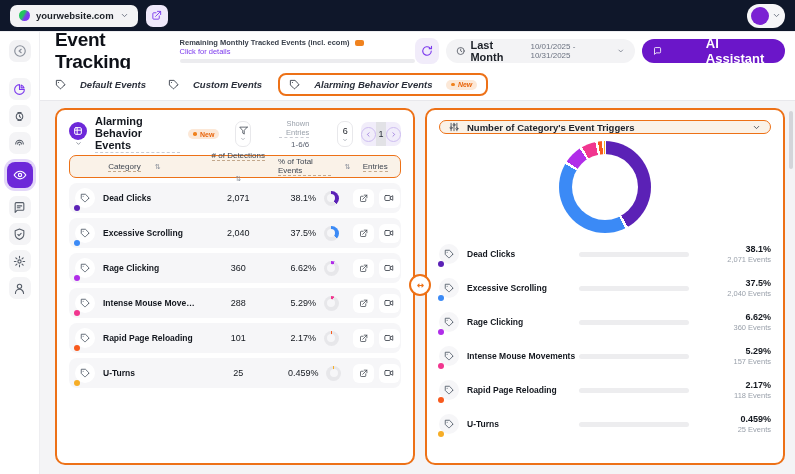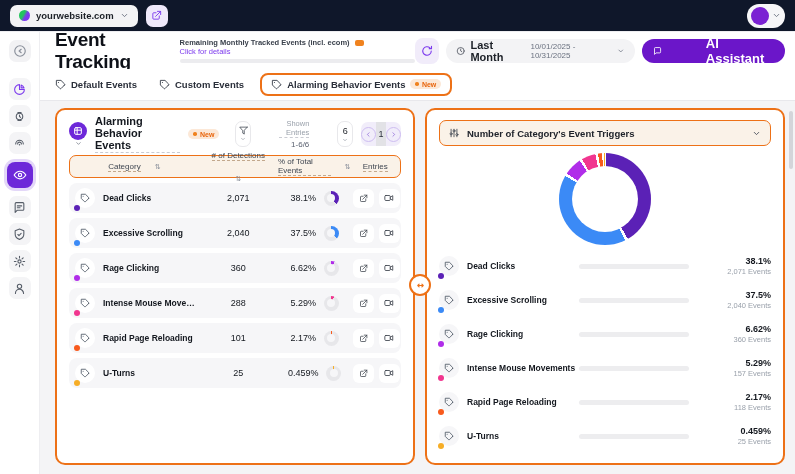--- a/index.html
+++ b/index.html
@@ -51,22 +51,22 @@
     background:#F3F3F5; border-radius:12px; cursor:pointer; color:#4A505B; }
   .date-preset { font-size:11px; font-weight:bold; color:#1C2027; }
   .date-range { font-size:8px; color:#6B7280; }
   .ai-btn { height:24px; display:flex; align-items:center; gap:5px; padding:0 11px;
     background:#6B16C9; border-radius:12px; color:#fff; cursor:pointer; }
   .ai-btn span { font-size:13px; font-weight:bold;margin-left:39px; }
 
   
   .tabs { height:32px; display:flex; align-items:center; padding:0 15px; gap:22px;
     background:#fff; border-bottom:1px solid #E8E8EC; }
-  .tab { display:flex; align-items:flex-start; gap:5px; font-size:9.5px; font-weight:bold;
-    color:#2A2F3A; cursor:pointer; }
+  .tab { display:flex; align-items:center; gap:14px; font-size:9.5px; font-weight:bold;
+    color:#2A2F3A; cursor:pointer;font-style:italic; }
   .tab .ic { color:#3A414C; }
   .tab-active { border:2px solid #ED7117; border-radius:8px; padding:4px 9px; margin:0 -6px; }
   .new-badge { display:flex; align-items:center; gap:3px; background:#FCE8D7; border-radius:6px;
     padding:1.5px 5px; font-size:7px; font-weight:bold; color:#E8650D; }
   .new-badge i { width:3.5px; height:3.5px; border-radius:50%; background:#F0821E; }
 
   
   .content { position:relative; flex:1; background:#F4F4F6; }
   .card { position:absolute; top:7px; width:360px; height:357px; background:#fff;
     border:2px solid #ED7117; border-radius:10px; padding:10px 12px; }
@@ -111,21 +111,21 @@
   .det-cell { width:24%; text-align:center; font-size:9px; color:#14181F; }
   .pct-cell { width:22%; display:flex; align-items:center; justify-content:center; gap:8px; }
   .pct-txt { font-size:9px; color:#14181F; }
   .arc { position:relative; width:15px; height:15px; border-radius:50%; background:#E7E7EA; }
   .arc-hole { position:absolute; inset:3.5px; border-radius:50%; background:#F6F6F8; }
   .act-cell { width:15%; display:flex; align-items:center; justify-content:center; gap:5px; }
   .act-btn { width:21px; height:19px; background:#fff; border-radius:6px; color:#3A4049;
     display:flex; align-items:center; justify-content:center; cursor:pointer; }
 
   
-  .dd { height:26px; background:#FAF2E8; border:1.5px solid #ED7117; border-radius:7px;
+  .dd { height:14px; background:#FAF2E8; border:1.5px solid #ED7117; border-radius:7px;
     display:flex; align-items:center; gap:8px; padding:0 9px; cursor:pointer; }
   .dd-label { font-size:9.5px; font-weight:bold; color:#20242C; }
   .donut { position:relative; width:92px; height:92px; border-radius:50%; margin:7px auto 6px; }
   .donut-hole { position:absolute; inset:13px; border-radius:50%; background:#fff; }
   .lrow { display:flex; align-items:center; height:30px; margin-top:4px; }
   .lrow .cat-icon { background:#F6F6F8; }
   .leg-name { font-size:8.5px; font-weight:bold; color:#14181F; margin-left:8px; width:112px; }
   .leg-track { width:110px; height:5px; border-radius:3px; background:#EDEDEF; overflow:hidden; }
   .leg-fill { height:100%; border-radius:3px; }
   .leg-right { flex:1; text-align:right; }

